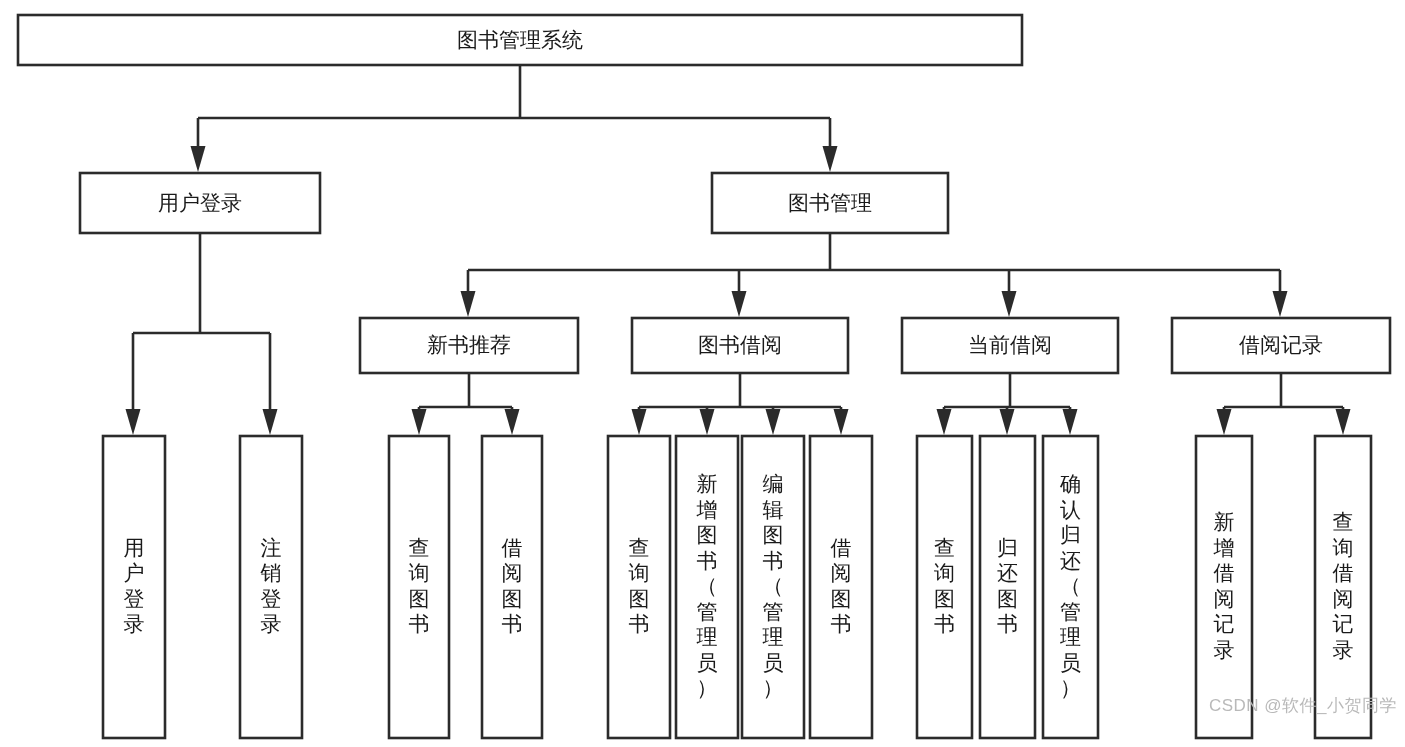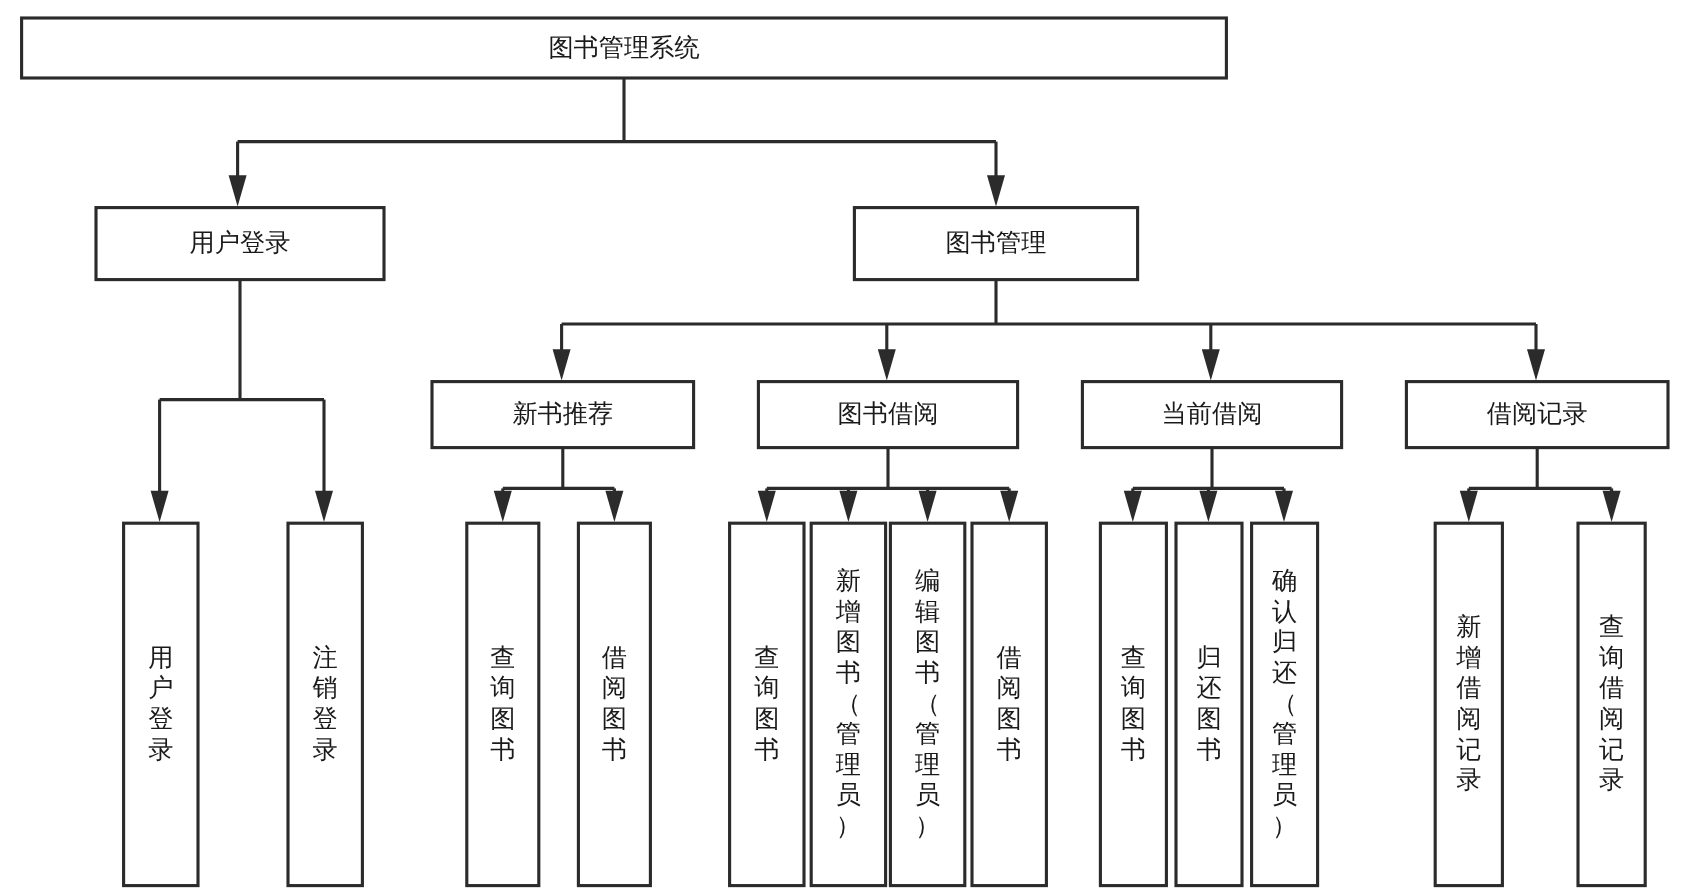--- a/index.html
+++ b/index.html
@@ -210,13 +210,14 @@
         <g>
           <rect x="1196" y="436" width="56" height="302" class="node-rect"></rect>
           <text x="1224" y="523.25" class="node-label" font-size="21"><tspan x="1224" dy="0">新</tspan><tspan x="1224" dy="25.5">增</tspan><tspan x="1224" dy="25.5">借</tspan><tspan x="1224" dy="25.5">阅</tspan><tspan x="1224" dy="25.5">记</tspan><tspan x="1224" dy="25.5">录</tspan></text>
         </g>
         <g>
           <rect x="1315" y="436" width="56" height="302" class="node-rect"></rect>
           <text x="1343" y="523.25" class="node-label" font-size="21"><tspan x="1343" dy="0">查</tspan><tspan x="1343" dy="25.5">询</tspan><tspan x="1343" dy="25.5">借</tspan><tspan x="1343" dy="25.5">阅</tspan><tspan x="1343" dy="25.5">记</tspan><tspan x="1343" dy="25.5">录</tspan></text>
         </g>
       </g>
   </svg>
+  <div class="watermark">CSDN @软件_小贺同学</div>
 </div>
 
 </body></html>

